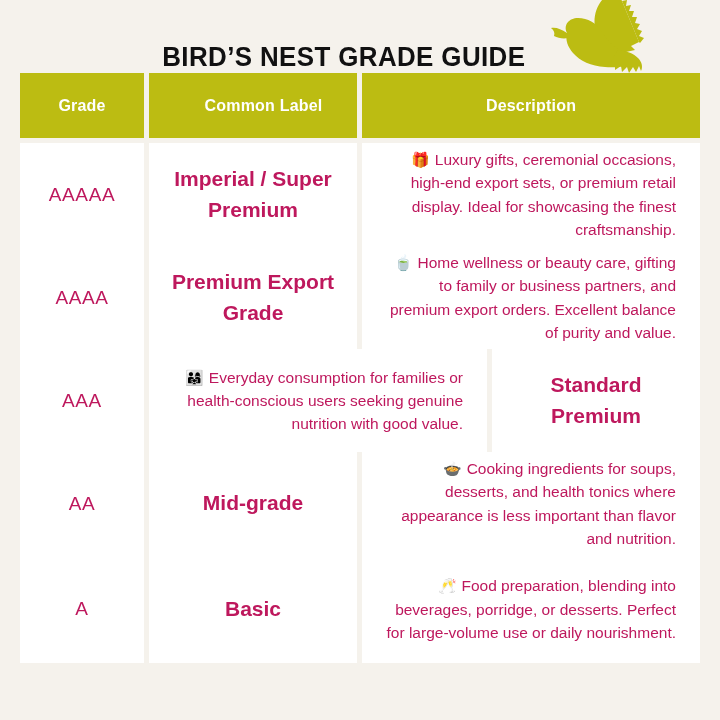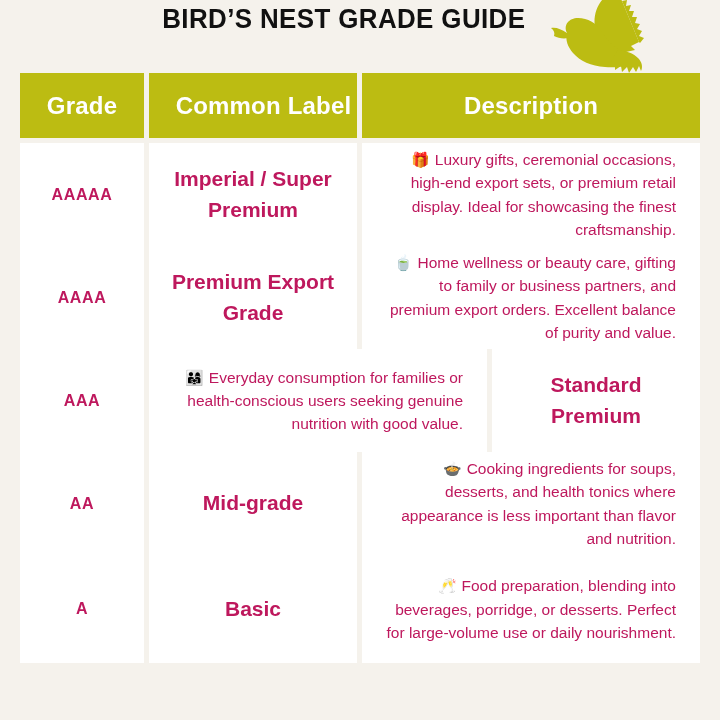--- a/index.html
+++ b/index.html
@@ -14,21 +14,21 @@
     background: #F5F2EC;
     font-family: "Liberation Sans", "DejaVu Sans", sans-serif;
     position: relative;
   }
 
   
   .title-area {
     position: relative;
     height: 73px;
     display: flex;
-    align-items: flex-start;
+    align-items: flex-end;
     justify-content: center;
   }
 
   .page-title {
     font-size: 27px;
     font-weight: bold;
     letter-spacing: 0.4px;
     color: #111111;
     text-align: center;
     white-space: nowrap;
@@ -60,21 +60,21 @@
 
   .t-row {
     display: flex;
     gap: 5px;
   }
 
   .t-header .cell {
     background: #BCBC12;
     color: #FFFFFF;
     font-weight: bold;
-    font-size: 24px;
+    font-size: 16px;
     letter-spacing: 0.2px;
     height: 65px;
   }
 
   .cell {
     background: #FFFFFF;
     display: flex;
     align-items: center;
     justify-content: center;
     text-align: center;
@@ -86,23 +86,22 @@
   .col-desc    { flex: 1 1 auto; text-align: right; }
 
   .t-body .cell {
     height: 103px;
     padding: 8px 10px;
   }
 
   .t-body .row-last .cell { height: 108px; }
 
   .grade-text {
-    font-size: 16px;
+    font-size: 19px;
     letter-spacing: 0.6px;
-    font-weight: bold;
   }
 
   .label-text {
     font-size: 21px;
     line-height: 1.45;
     padding: 0 6px;
     font-weight: bold;
   }
 
   .desc-text {

